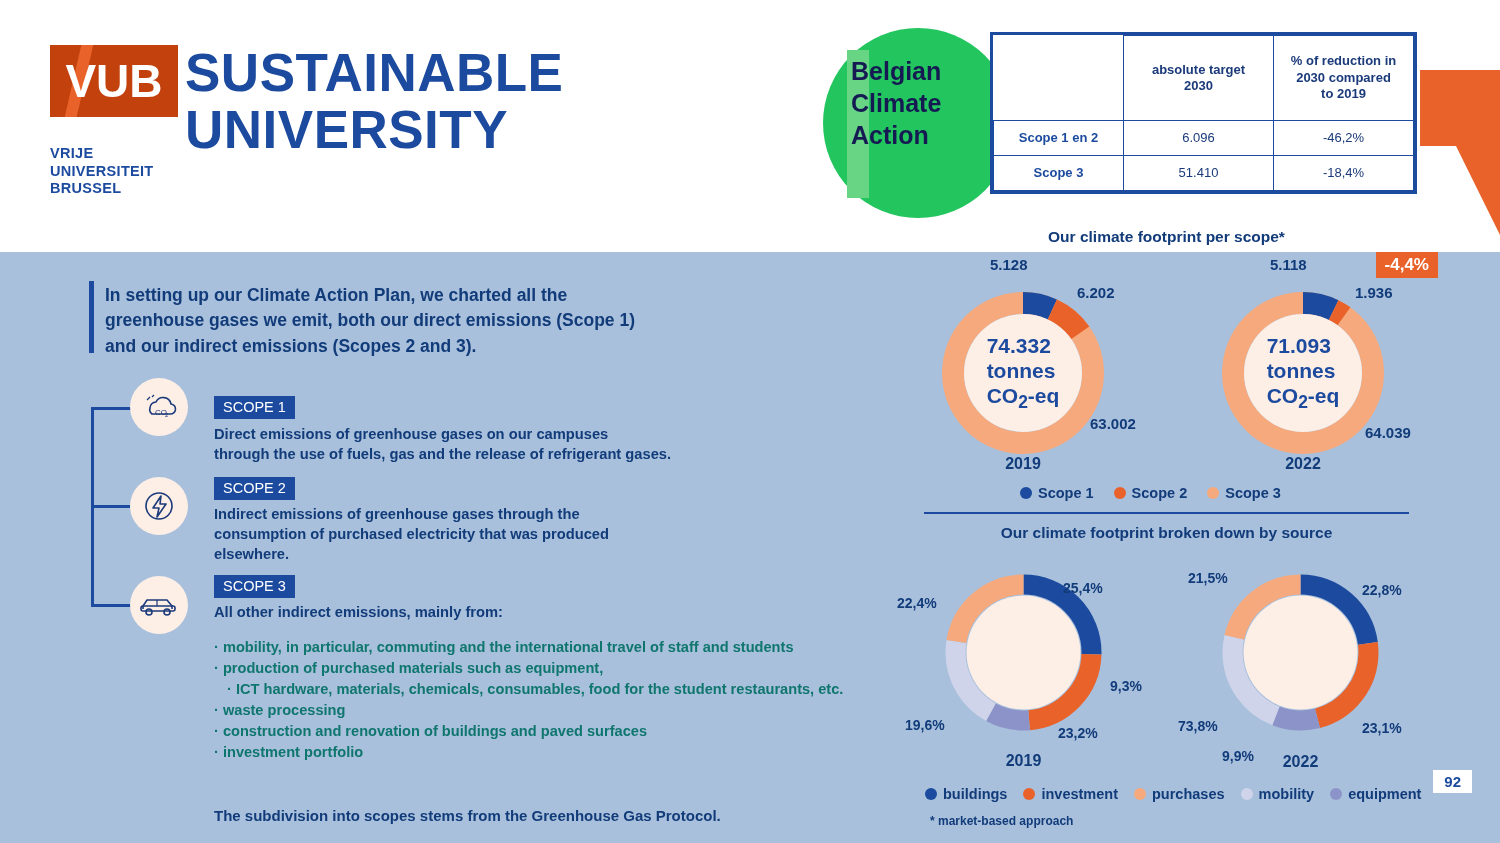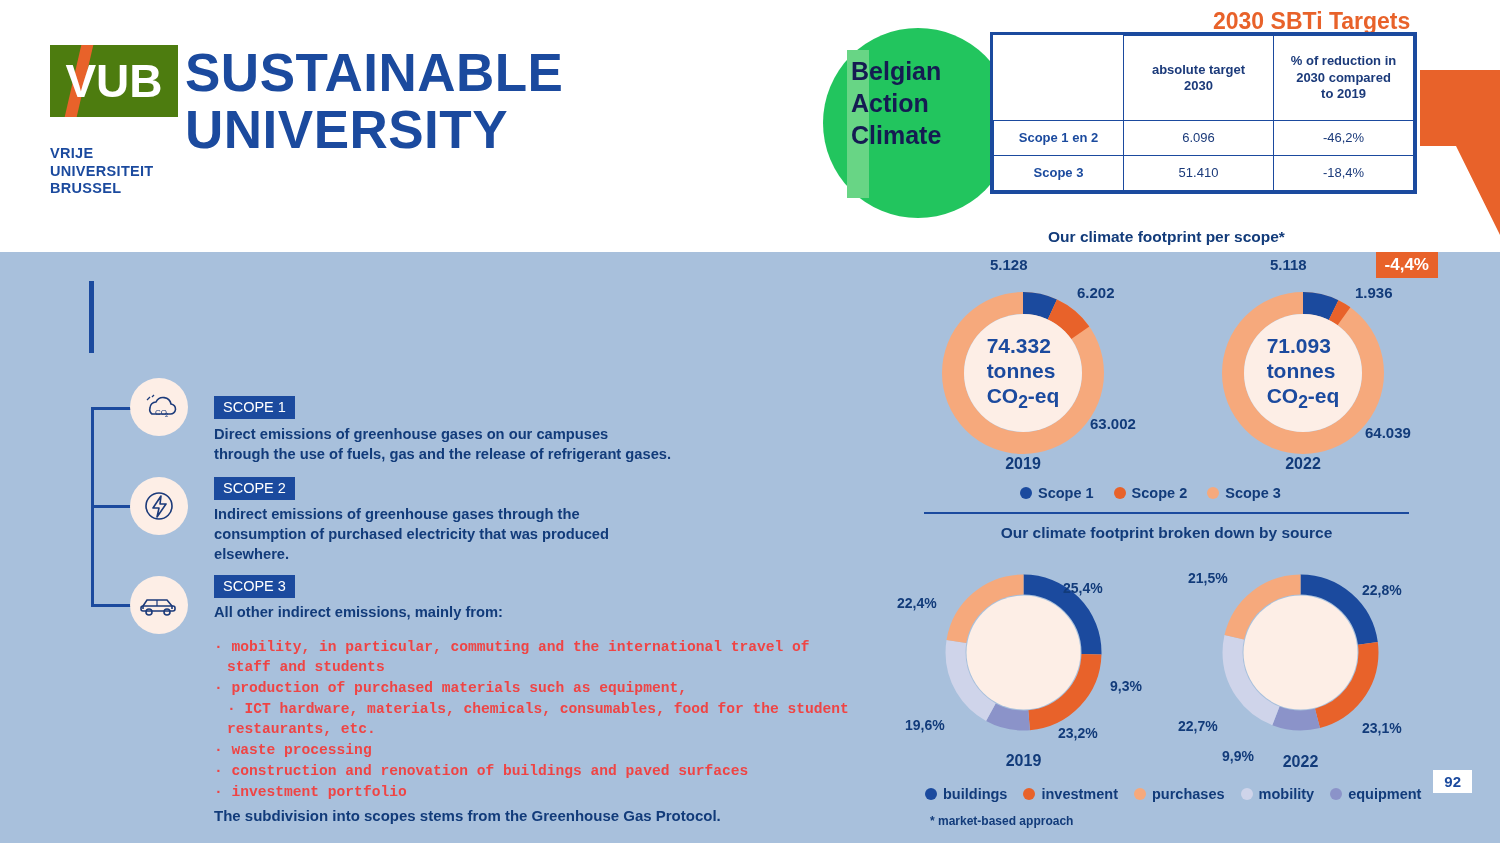--- a/index.html
+++ b/index.html
@@ -12,21 +12,21 @@
     color: #1b3a7a;
   }
   .page { position: relative; width: 1500px; height: 843px; }
 
   
   .top-band { position: absolute; left: 0; top: 0; width: 1500px; height: 252px; background: #fff; }
 
   
   .vub-logo { position: absolute; left: 50px; top: 45px; width: 128px; }
   .vub-box {
-    width: 128px; height: 72px; background: #4d7c0f; color: #fff;
+    width: 128px; height: 72px; background: #c2410c; color: #fff;
     font-weight: bold; font-size: 46px; letter-spacing: 1px;
     display: flex; align-items: center; justify-content: center;
     position: relative; font-family: "Liberation Sans", sans-serif;
   }
   .vub-box .slash {
     position: absolute; left: 23px; top: 0; width: 12px; height: 72px;
     background: #e8622a; transform: skewX(-13deg);
   }
   .vub-box span.txt { position: relative; z-index: 2; letter-spacing: 0px; }
   .vub-sub {
@@ -98,21 +98,21 @@
   }
   .scope-tag {
     position: absolute; background: #1b4a9e; color: #fff; font-size: 14.5px;
     padding: 3px 9px 4px; font-weight: normal;
   }
   .scope-text {
     position: absolute; font-size: 14.7px; color: #123b7a; font-weight: bold; line-height: 1.36;
   }
   .bullets {
     position: absolute; left: 214px; top: 638px; width: 640px;
-    font-size: 14.6px; color: #ef4444; font-weight: bold; line-height: 1.37; font-family: Liberation Mono, monospace;
+    font-size: 14.6px; color: #0f766e; font-weight: bold; line-height: 1.37;
   }
   .bullets li { list-style: none; margin-bottom: 1px; text-indent: -13px; padding-left: 13px;}
   .bullets li::before { content: "\00B7  "; font-weight: bold; }
   .closing {
     position: absolute; left: 214px; top: 807px; width: 640px;
     font-size: 15px; color: #123b7a; font-weight: bold;
   }
 
   
   .chart-head {
@@ -165,26 +165,25 @@
     <div>SUSTAINABLE</div>
     <div>UNIVERSITY</div>
   </div>
 
   <div class="orange-arrow"></div>
 
   <div class="alliance">
     <div class="greenbar"></div>
     <div class="altxt">
       <div>Belgian</div>
+      <div>Climate</div>
       <div>Action</div>
-      <div>Climate</div>
     </div>
   </div>
 
-  <div class="sbti-title">2030 SBTi Targets</div>
   <div class="sbti-panel">
     <table class="sbti">
       <tbody>
           <tr>
         <th class="noborder-top-left" style="width:130px"></th>
         <th style="white-space:pre-line;width:150px">absolute target
 2030</th>
         <th style="white-space:pre-line">% of reduction in
 2030 compared
 to 2019</th>
@@ -199,20 +198,21 @@
         <td>51.410</td>
         <td>-18,4%</td>
       </tr>
     </tbody>
       </table>
   </div>
 
   <div class="body-band"></div>
 
   <div class="intro-bar"></div>
+  <div class="intro">In setting up our Climate Action Plan, we charted all the greenhouse gases we emit, both our direct emissions (Scope 1) and our indirect emissions (Scopes 2 and 3).</div>
 
   <div class="tree-vert"></div>
   <div class="tree-h" style="top:407px"></div>
   <div class="tree-h" style="top:505px"></div>
   <div class="tree-h" style="top:604px"></div>
 
   <div class="scope-icon" style="left:130px; top:378px">
     <svg width="36" height="30" viewBox="0 0 36 30">
       <path d="M9 16 a6 6 0 0 1 6 -6 a8 8 0 0 1 15 2 a5 5 0 0 1 -1 10 h-18 a5.5 5.5 0 0 1 -2 -6z" fill="none" stroke="#1b3a7a" stroke-width="1.6"></path>
       <text x="14" y="23" font-size="8" fill="#1b3a7a" font-family="Liberation Sans">CO</text>
@@ -350,21 +350,21 @@
         <circle cx="82.5" cy="82.5" r="68" fill="none" stroke="#8b93c9" stroke-width="20" stroke-dasharray="42.3 385" stroke-dashoffset="-196.1"></circle>
         <circle cx="82.5" cy="82.5" r="68" fill="none" stroke="#cfd4ea" stroke-width="20" stroke-dasharray="97 330.3" stroke-dashoffset="-238.4"></circle>
         <circle cx="82.5" cy="82.5" r="68" fill="none" stroke="#f6a97c" stroke-width="20" stroke-dasharray="91.9 335.4" stroke-dashoffset="-335.4"></circle>
       </g>
       <circle cx="82.5" cy="82.5" r="57" fill="#fdeee6"></circle>
     </svg>
   </div>
   <div class="pct-label" style="left:1362px; top:582px">22,8%</div>
   <div class="pct-label" style="left:1362px; top:720px">23,1%</div>
   <div class="pct-label" style="left:1222px; top:748px">9,9%</div>
-  <div class="pct-label" style="left:1178px; top:718px">22,7%</div>
+  <div class="pct-label" style="left:1178px; top:718px">73,8%</div>
   <div class="pct-label" style="left:1188px; top:570px">21,5%</div>
   <div class="yr-label" style="left:1218px; top:753px; width:165px">2022</div>
 
   <div class="legend" style="left:925px; top:786px; gap:16px">
     <span class="item">
         <span class="dot" style="background:#1b4a9e"></span>
         <span>buildings</span>
       </span>
     <span class="item">
         <span class="dot" style="background:#e8622a"></span>

